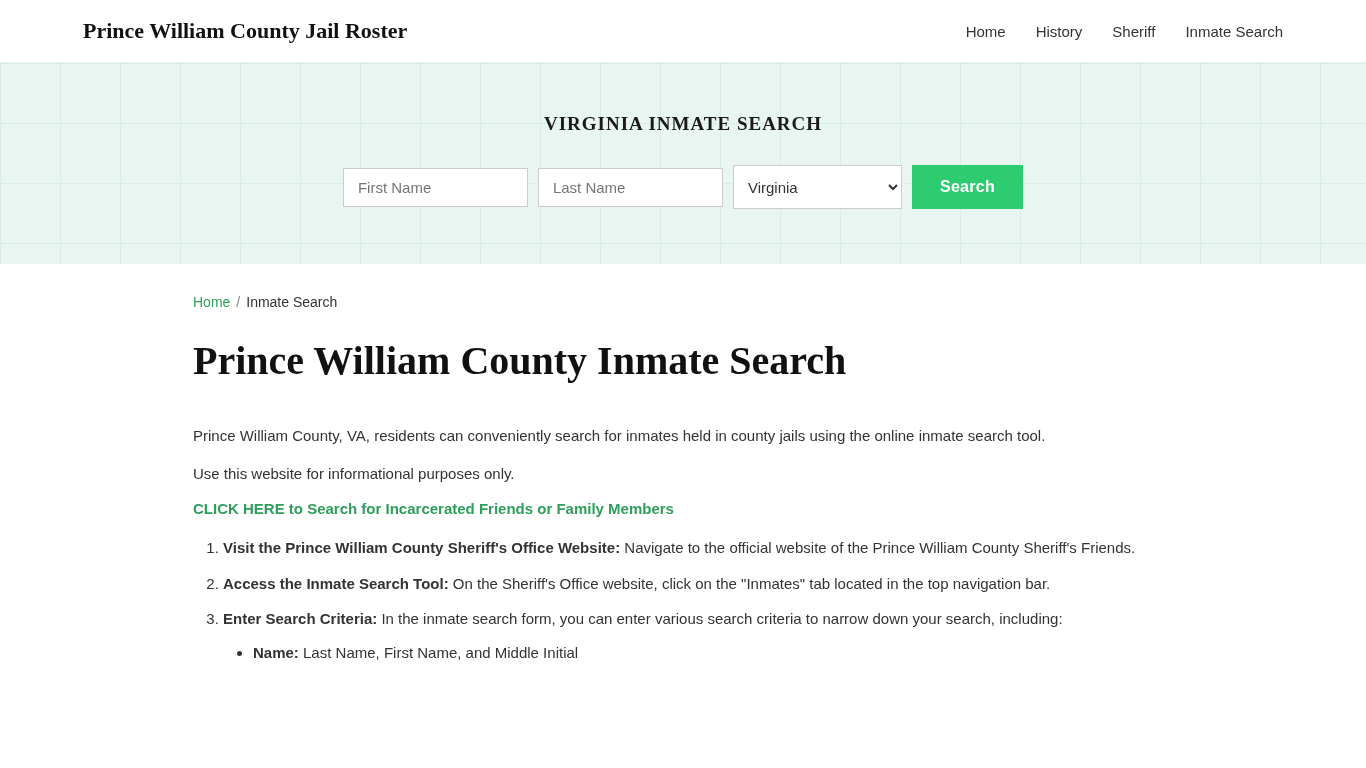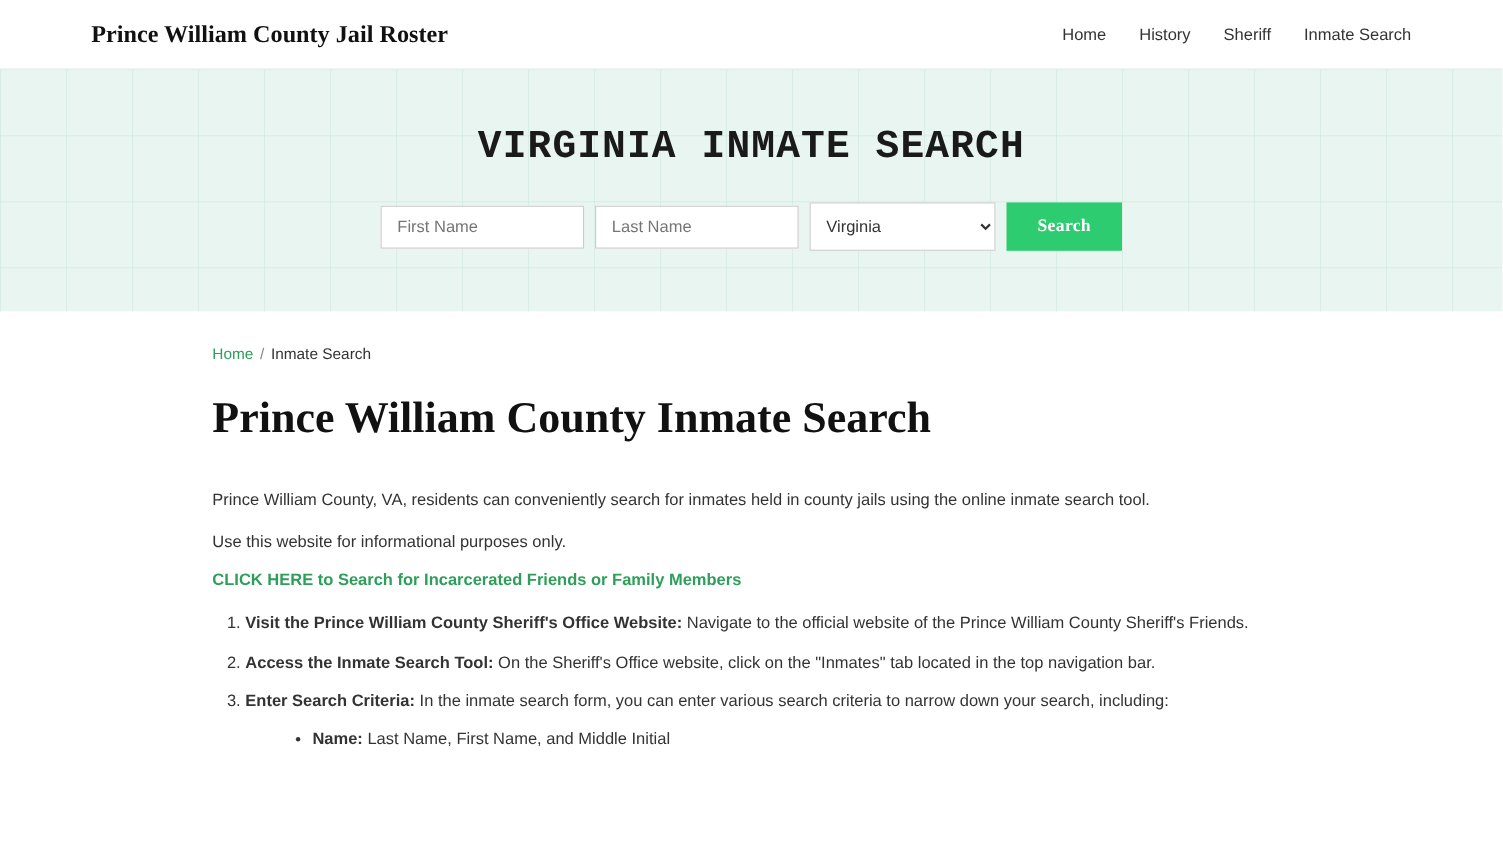--- a/index.html
+++ b/index.html
@@ -51,22 +51,22 @@
       background-color: #e8f5f0;
       background-image:
         linear-gradient(rgba(200,230,215,0.5) 1px, transparent 1px),
         linear-gradient(90deg, rgba(200,230,215,0.5) 1px, transparent 1px);
       background-size: 60px 60px;
       padding: 50px 20px 55px;
       text-align: center;
     }
 
     .hero-title {
-      font-family: Liberation Mono, monospace;
-      font-size: 36px;
+      font-family: Liberation Serif, serif;
+      font-size: 19px;
       font-weight: bold;
       color: #1a1a1a;
       letter-spacing: 1px;
       margin-bottom: 30px;
     }
 
     .search-form {
       display: flex;
       justify-content: center;
       align-items: center;
@@ -100,21 +100,21 @@
       appearance: auto;
     }
 
     .search-btn {
       height: 44px;
       padding: 0 28px;
       background: #2ecc71;
       color: #fff;
       border: none;
       font-size: 16px;
-      font-family: Liberation Serif, serif;
+      font-family: Liberation Sans, sans-serif;
       font-weight: 600;
       cursor: pointer;
       letter-spacing: 0.3px;
     }
 
     
     .main-content {
       max-width: 1100px;
       margin: 0 auto;
       padding: 30px 60px 60px;
@@ -192,21 +192,20 @@
 
     
     .sub-list {
       list-style: disc;
       padding-left: 30px;
       margin-top: 8px;
     }
 
     .sub-list li {
       margin-bottom: 4px;
-      margin-left: 31px;
     }
   </style>
 </head>
 <body>
 
 <header class="header">
   <a class="header-logo">Prince William County Jail Roster</a>
   <nav class="header-nav">
     <a href="#">Home</a>
     <a href="#">History</a>

